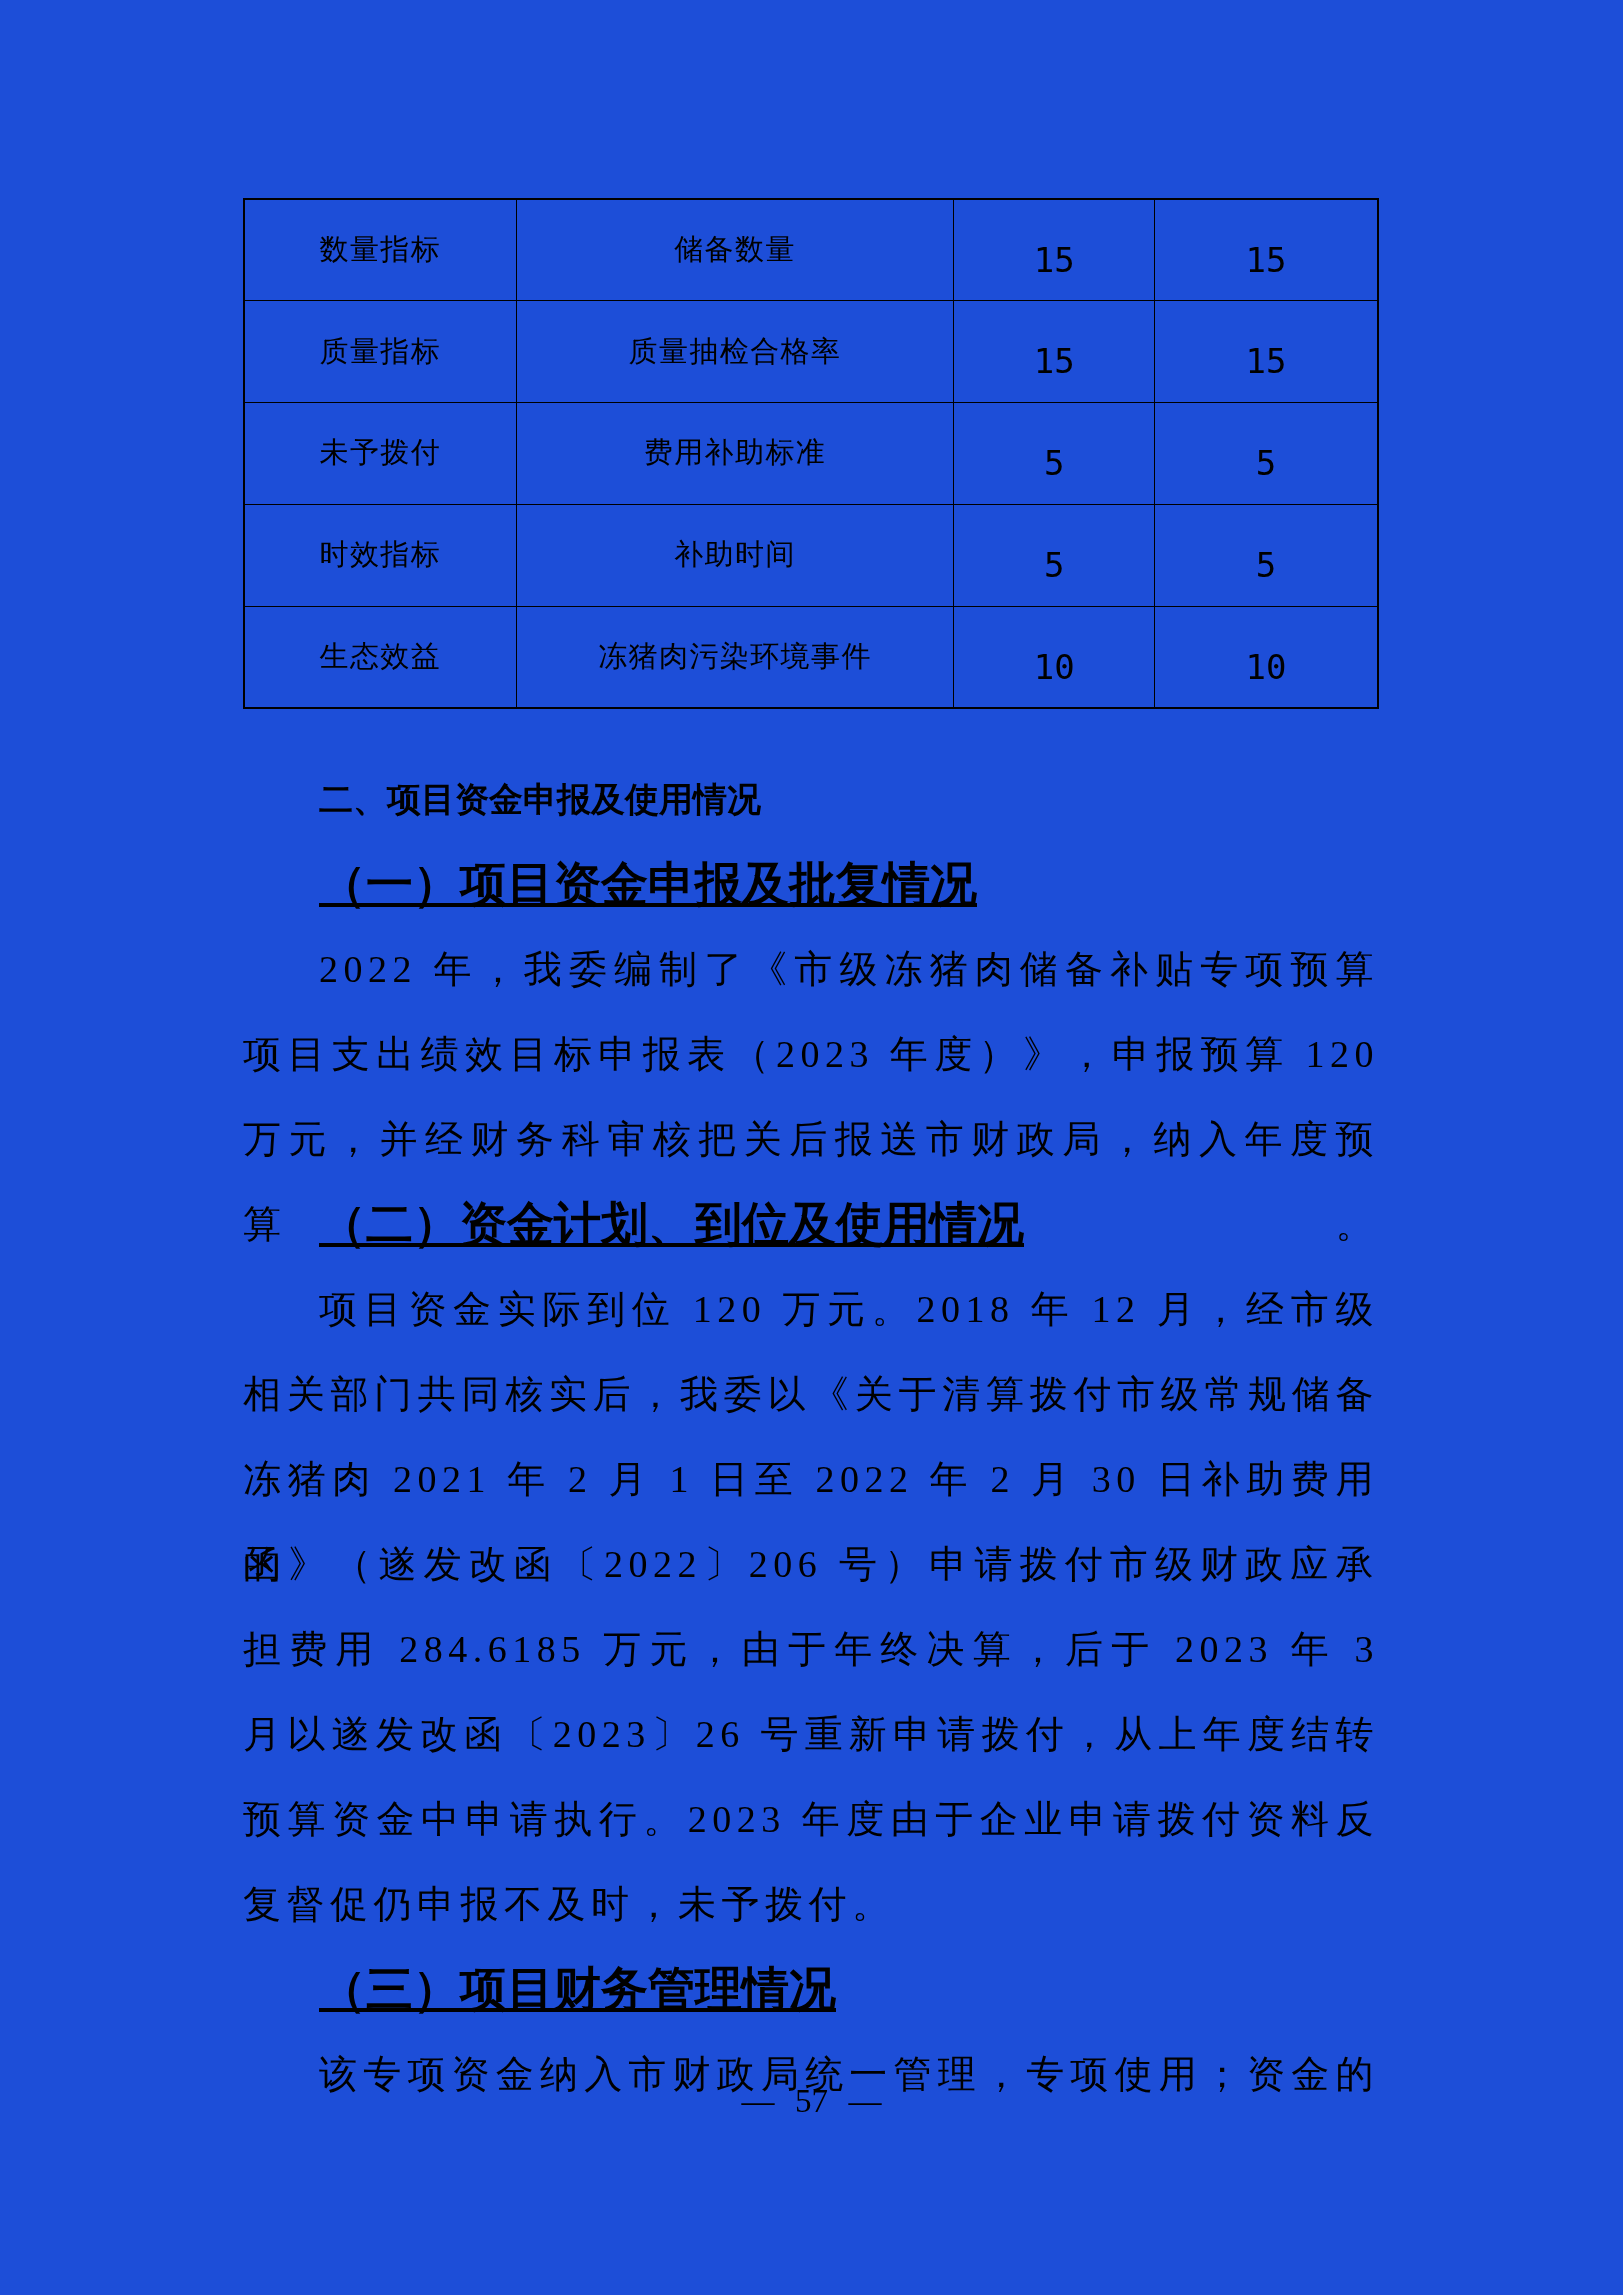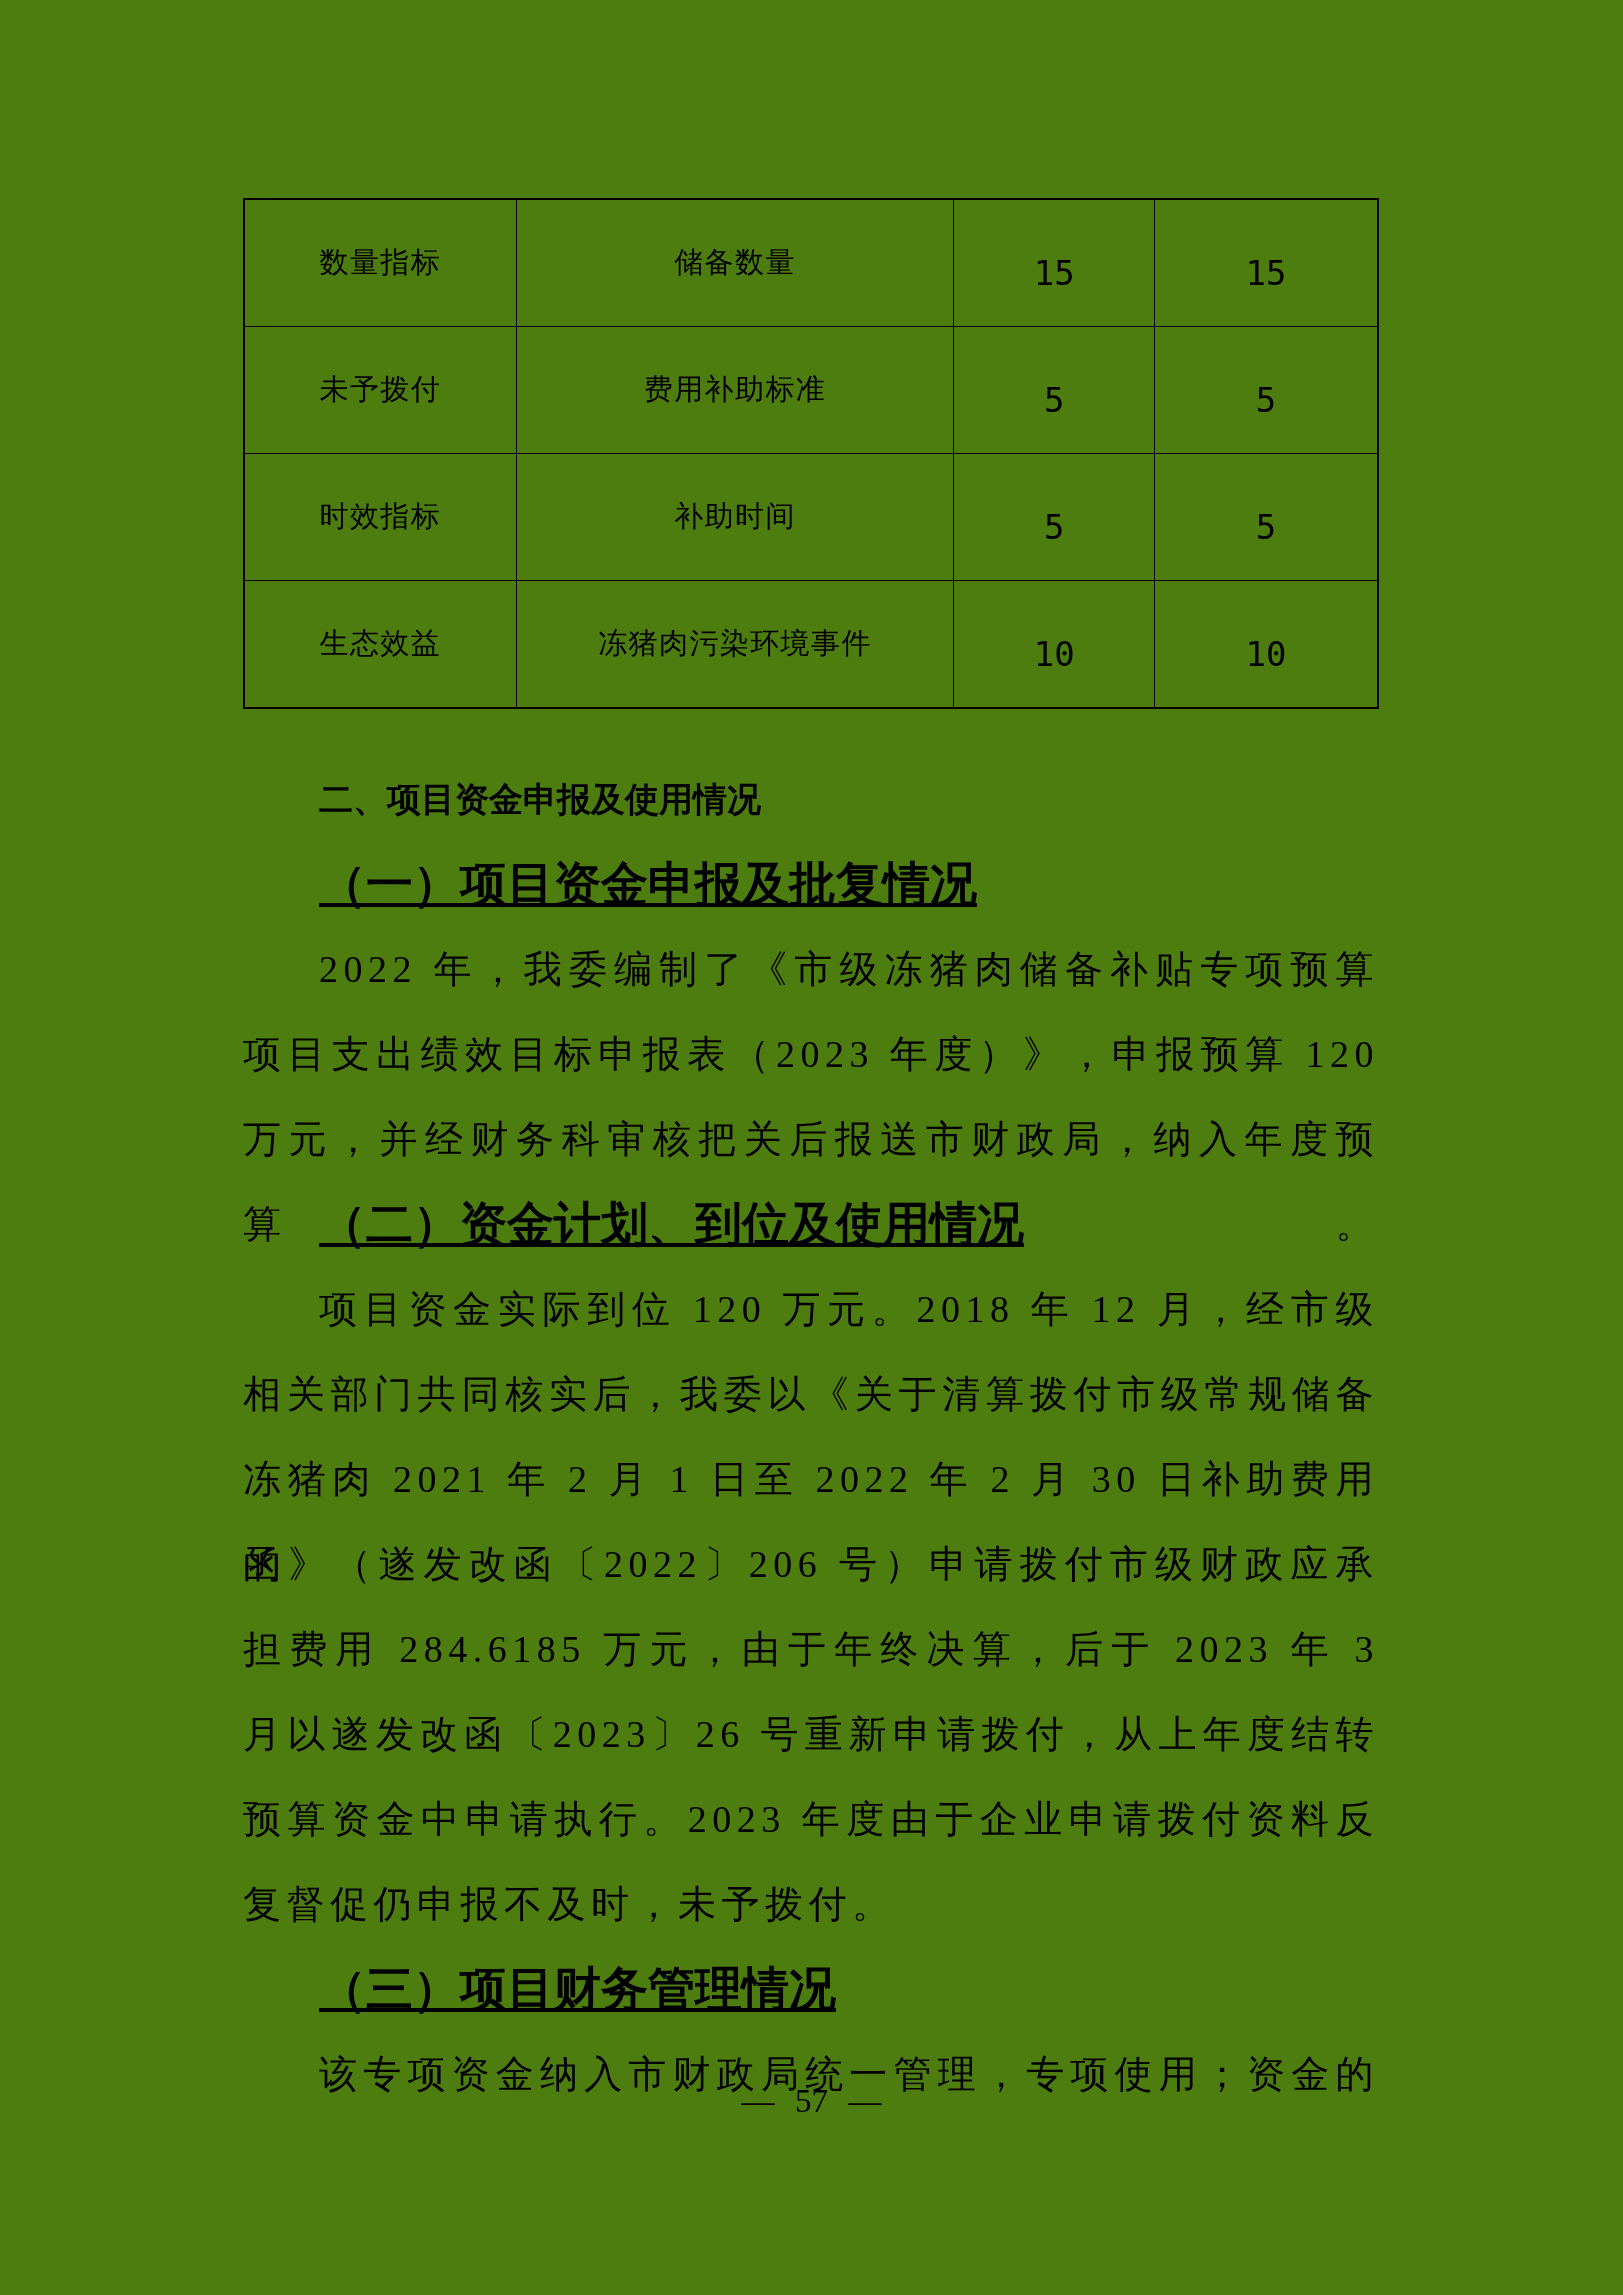--- a/index.html
+++ b/index.html
@@ -4,21 +4,21 @@
 <style>
   html, body { margin: 0; padding: 0; }
   body {
     width: 1623px; height: 2295px;
     background: #ffffff;
     font-family: "Liberation Serif", "DejaVu Serif", serif;
     color: #000000;
     position: relative;
     overflow: hidden;
   }
-  .sheet { position: absolute; inset: 0; background: #4d7c0f; }
+  .sheet { position: absolute; inset: 0; background: #1d4ed8; }
 
   .content {
     position: absolute;
     left: 243px; top: 0;
     width: 1136px;
   }
 
   
   table.score-table {
     margin-top: 198px;
@@ -104,20 +104,26 @@
           <col style="width:19.7%">
       </colgroup>
       <tbody>
         <tr>
           <td class="txt">数量指标</td>
           <td class="txt">储备数量</td>
           <td class="num">15</td>
           <td class="num">15</td>
         </tr>
         <tr>
+          <td class="txt">质量指标</td>
+          <td class="txt">质量抽检合格率</td>
+          <td class="num">15</td>
+          <td class="num">15</td>
+        </tr>
+        <tr>
           <td class="txt">未予拨付</td>
           <td class="txt">费用补助标准</td>
           <td class="num">5</td>
           <td class="num">5</td>
         </tr>
         <tr>
           <td class="txt">时效指标</td>
           <td class="txt">补助时间</td>
           <td class="num">5</td>
           <td class="num">5</td>

